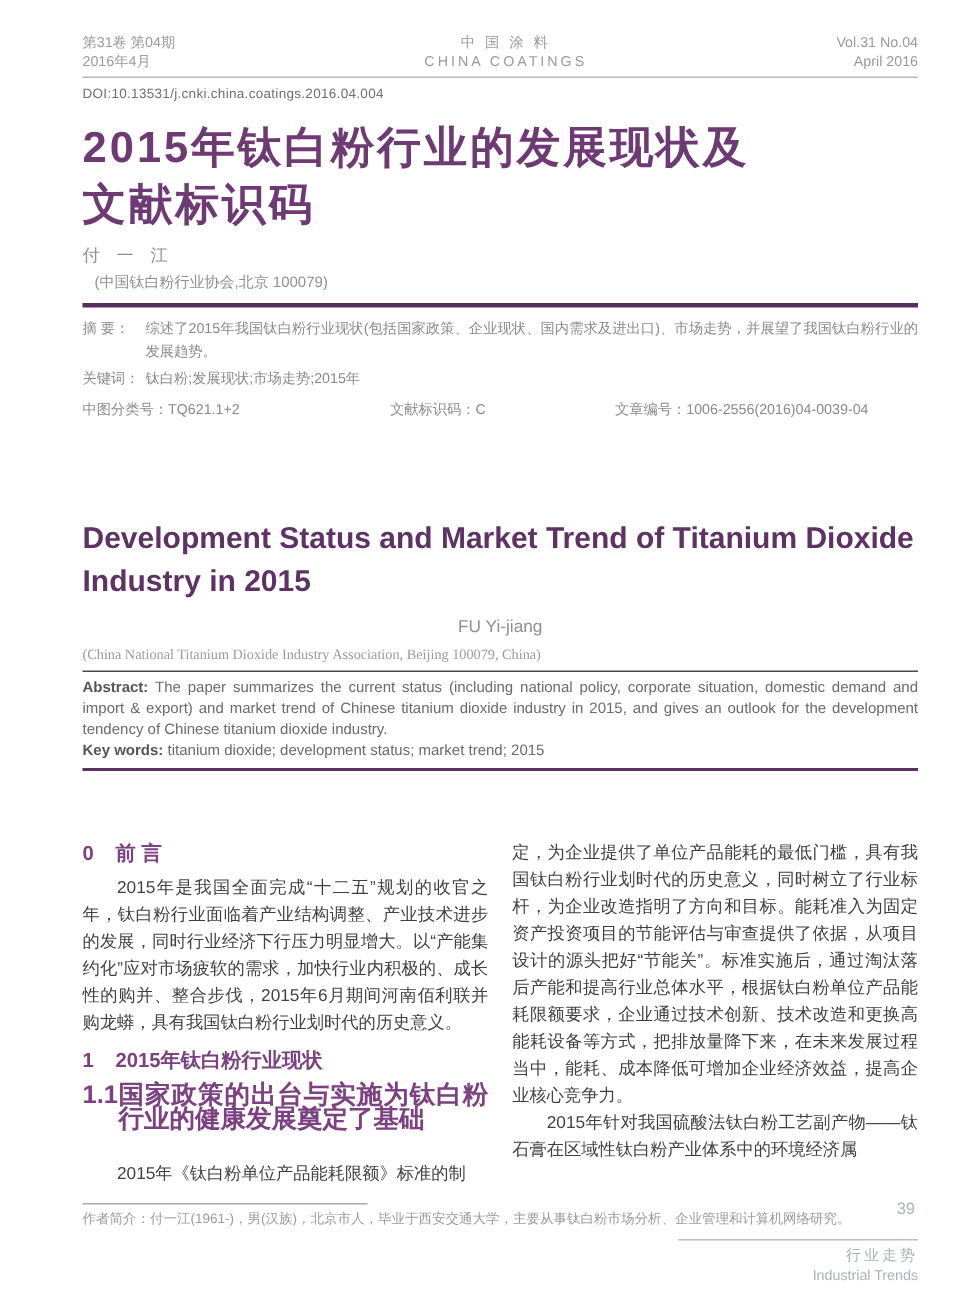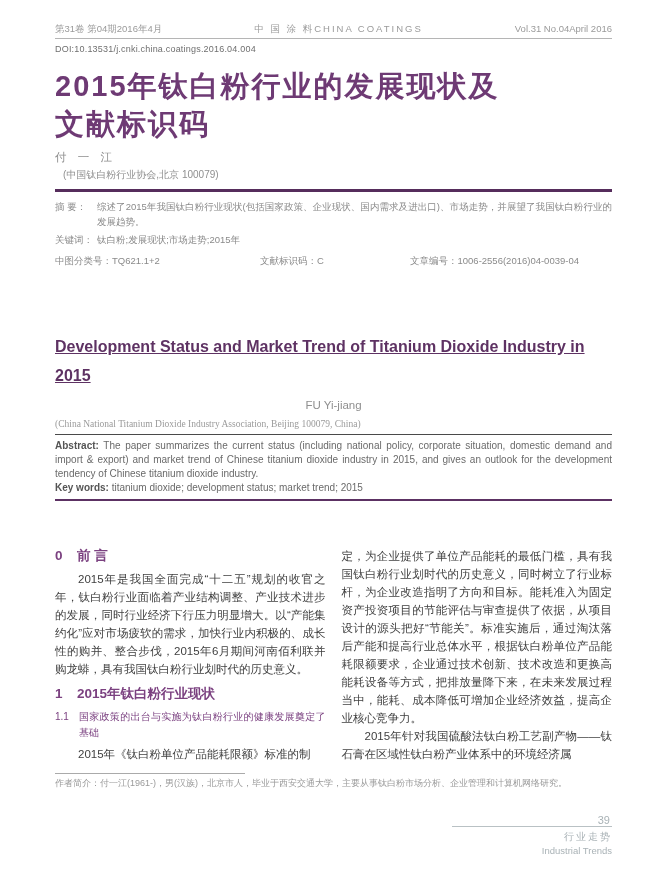--- a/index.html
+++ b/index.html
@@ -8,71 +8,71 @@
   .page {
     position:relative; width:645px; height:876px; margin:0 auto;
     background:#fff; overflow:hidden;
     padding:22px 33px 0 55px;
     color:#454545;
   }
   
   .jheader { display:flex; justify-content:space-between; align-items:flex-end;
     color:#9a9a9a; font-size:9.5px; line-height:13px;
     border-bottom:1px solid #b5b5b5; padding-bottom:3px; }
-  .jheader .cell { display:flex; }
+  .jheader .cell { display:flex; flex-direction:column; }
   .jheader .c { text-align:center; letter-spacing:2px; }
   .jheader .r { text-align:right; }
   .doi { font-size:9px; color:#6f6f6f; margin-top:5px; letter-spacing:0.2px; }
   
   .cn-title { margin-top:13px; color:#6e3a74; font-size:29px; line-height:38px;
     font-weight:bold; letter-spacing:2px; white-space:pre-line; }
   .cn-author { margin-top:7px; color:#8f8f8f; font-size:11.5px; letter-spacing:4px; }
   .cn-affil { margin-top:3px; color:#8f8f8f; font-size:10px; padding-left:8px; }
   .rule-thick { margin-top:7px; height:3px; background:#562d5c; }
   
   .abs-cn { margin-top:7px; color:#8a8a8a; font-size:9.5px; line-height:15px; }
   .abs-row { display:flex; }
   .abs-row .lab { flex:0 0 42px; white-space:nowrap; }
   .abs-row .txt { flex:1; text-align:justify; }
   .kw-row { margin-top:3px; }
   .meta-row { display:flex; margin-top:6px; font-size:9.5px; color:#8a8a8a; }
   .meta-row .m1 { flex:0 0 205px; }
   .meta-row .m2 { flex:0 0 150px; }
   
-  .en-title { margin-top:64px; color:#5e3263; font-size:16px; line-height:29px;
-    font-weight:bold;text-decoration:underline; }
+  .en-title { margin-top:64px; color:#5e3263; font-size:20px; line-height:29px;
+    font-weight:bold; }
   .en-author { margin-top:9px; color:#8f8f8f; font-size:11.5px;text-align:center; }
   .en-affil { margin-top:8px; color:#9a9a9a; font-size:9.5px; 
     font-family:"Liberation Serif", serif; }
   .rule-dark { margin-top:5px; height:0; border-top:1.5px solid #4a4a4a; }
   
   .abs-en { margin-top:4px; color:#6a6a6a; font-size:10px; line-height:14px;
     text-align:justify; }
   .abs-en .blab { font-weight:bold; color:#555; }
   .rule-purple { margin-top:4px; height:2px; background:#5c3163; }
   
   .body-cols { display:flex; gap:16px; margin-top:46px; }
   .col { flex:1; font-size:11.5px; line-height:18px; color:#3f3f3f;
     text-align:justify; }
   .sec-h { color:#7b4180; font-weight:bold; font-size:13.5px; line-height:18px;
     display:flex; margin-bottom:5px; }
   .sec-h .num { flex:0 0 22px; }
-  .sub-h { color:#7b4180; font-weight:normal; font-size:10px; line-height:16px;
-    display:flex; margin-top:6px; margin-bottom:4px; text-align:justify; }
+  .sub-h { color:#7b4180; font-weight:bold; font-size:17px; line-height:16px;
+    display:flex; margin-top:6px; margin-bottom:20px; text-align:justify; }
   .sub-h .num { flex:0 0 24px; }
   .para { text-indent:2em; }
   .para.noindent { text-indent:0; }
   .col .sec-h.second { margin-top:7px; }
   
   .footnote { margin-top:10px; font-size:9px; line-height:13.5px; color:#9a9a9a; }
   .footnote .fn-rule { width:190px; border-top:1px solid #aaa; margin-bottom:3px; }
   
   .pfooter { position:absolute; right:33px; bottom:20px; text-align:right;
     color:#a9b2b6; }
-  .pfooter .pno { font-size:11px; margin-bottom:0; margin-right:2px; }
+  .pfooter .pno { font-size:11px; margin-bottom:14px; margin-right:2px; }
   .pfooter .f-rule { width:160px; border-top:1px solid #b9c1c4; margin-bottom:3px; }
   .pfooter .fcn { font-size:10px; letter-spacing:2px; }
   .pfooter .fen { font-size:9.5px; margin-top:1px; }
 </style>
 </head>
 <body>
 
 <div class="page">
 
   <div class="jheader">

